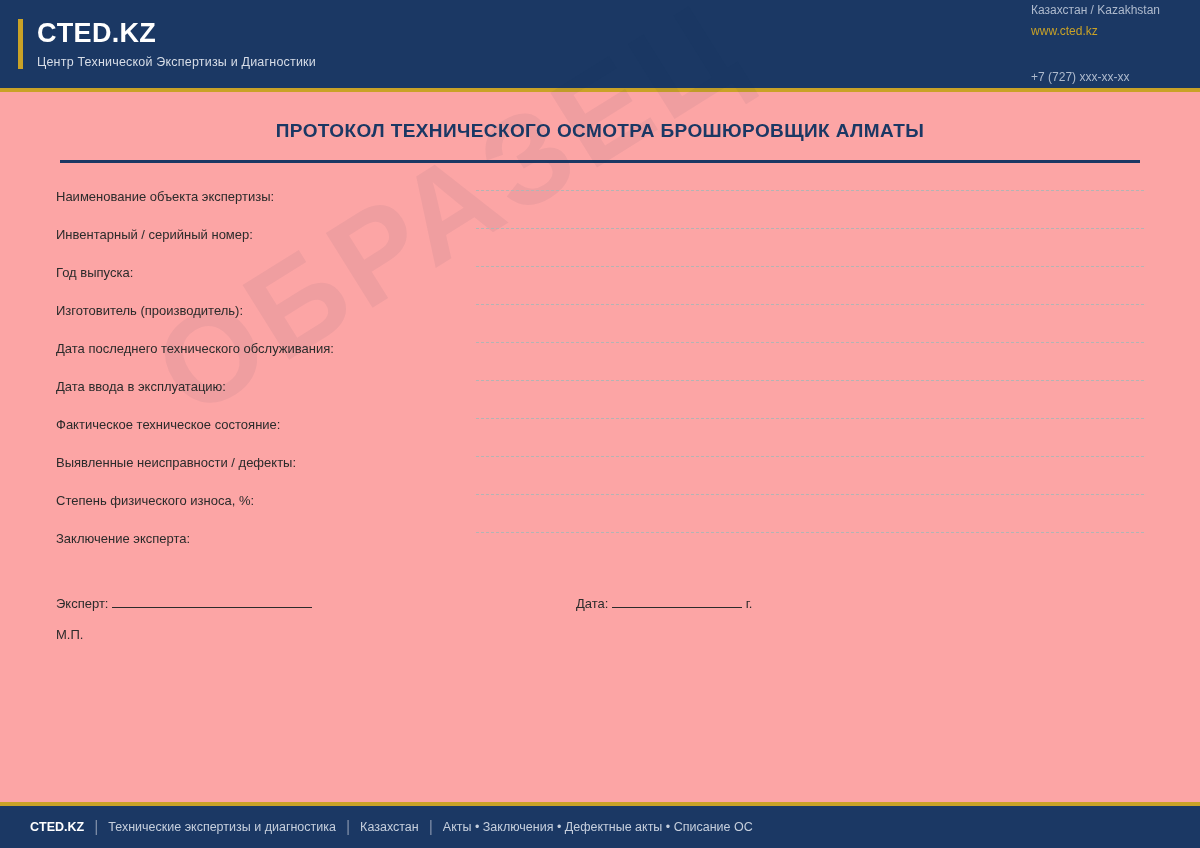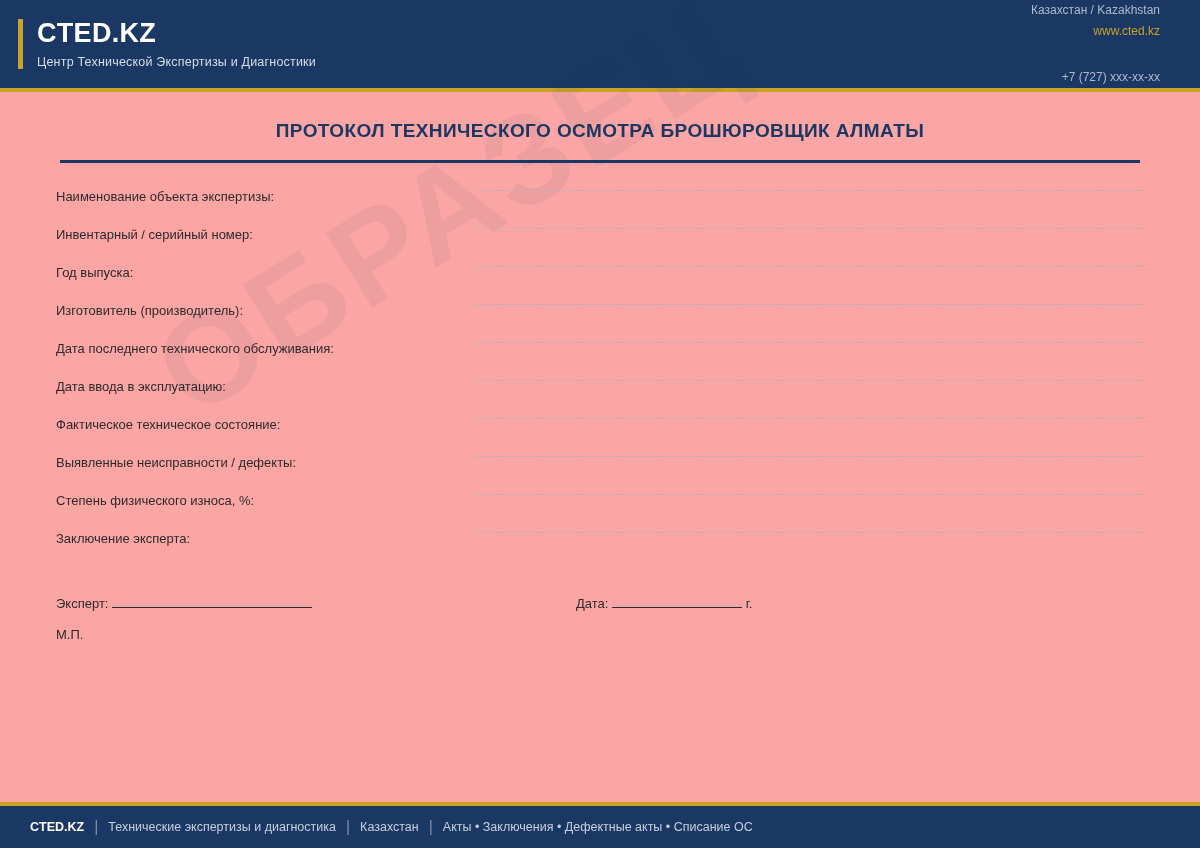--- a/index.html
+++ b/index.html
@@ -56,21 +56,20 @@
     letter-spacing: 0.3px;
     line-height: 1.1;
   }
   .brand-sub {
     color: #d7dde7;
     font-size: 12.5px;
     margin-top: 6px;
     letter-spacing: 0.2px;
   }
   .header-contacts {
-    text-align: right;
     line-height: 1.75;
   }
   .hc-line {
     font-size: 12px;
     color: #aebacd;
   }
   .hc-site {
     font-size: 12px;
     color: #c9a227;
   }

